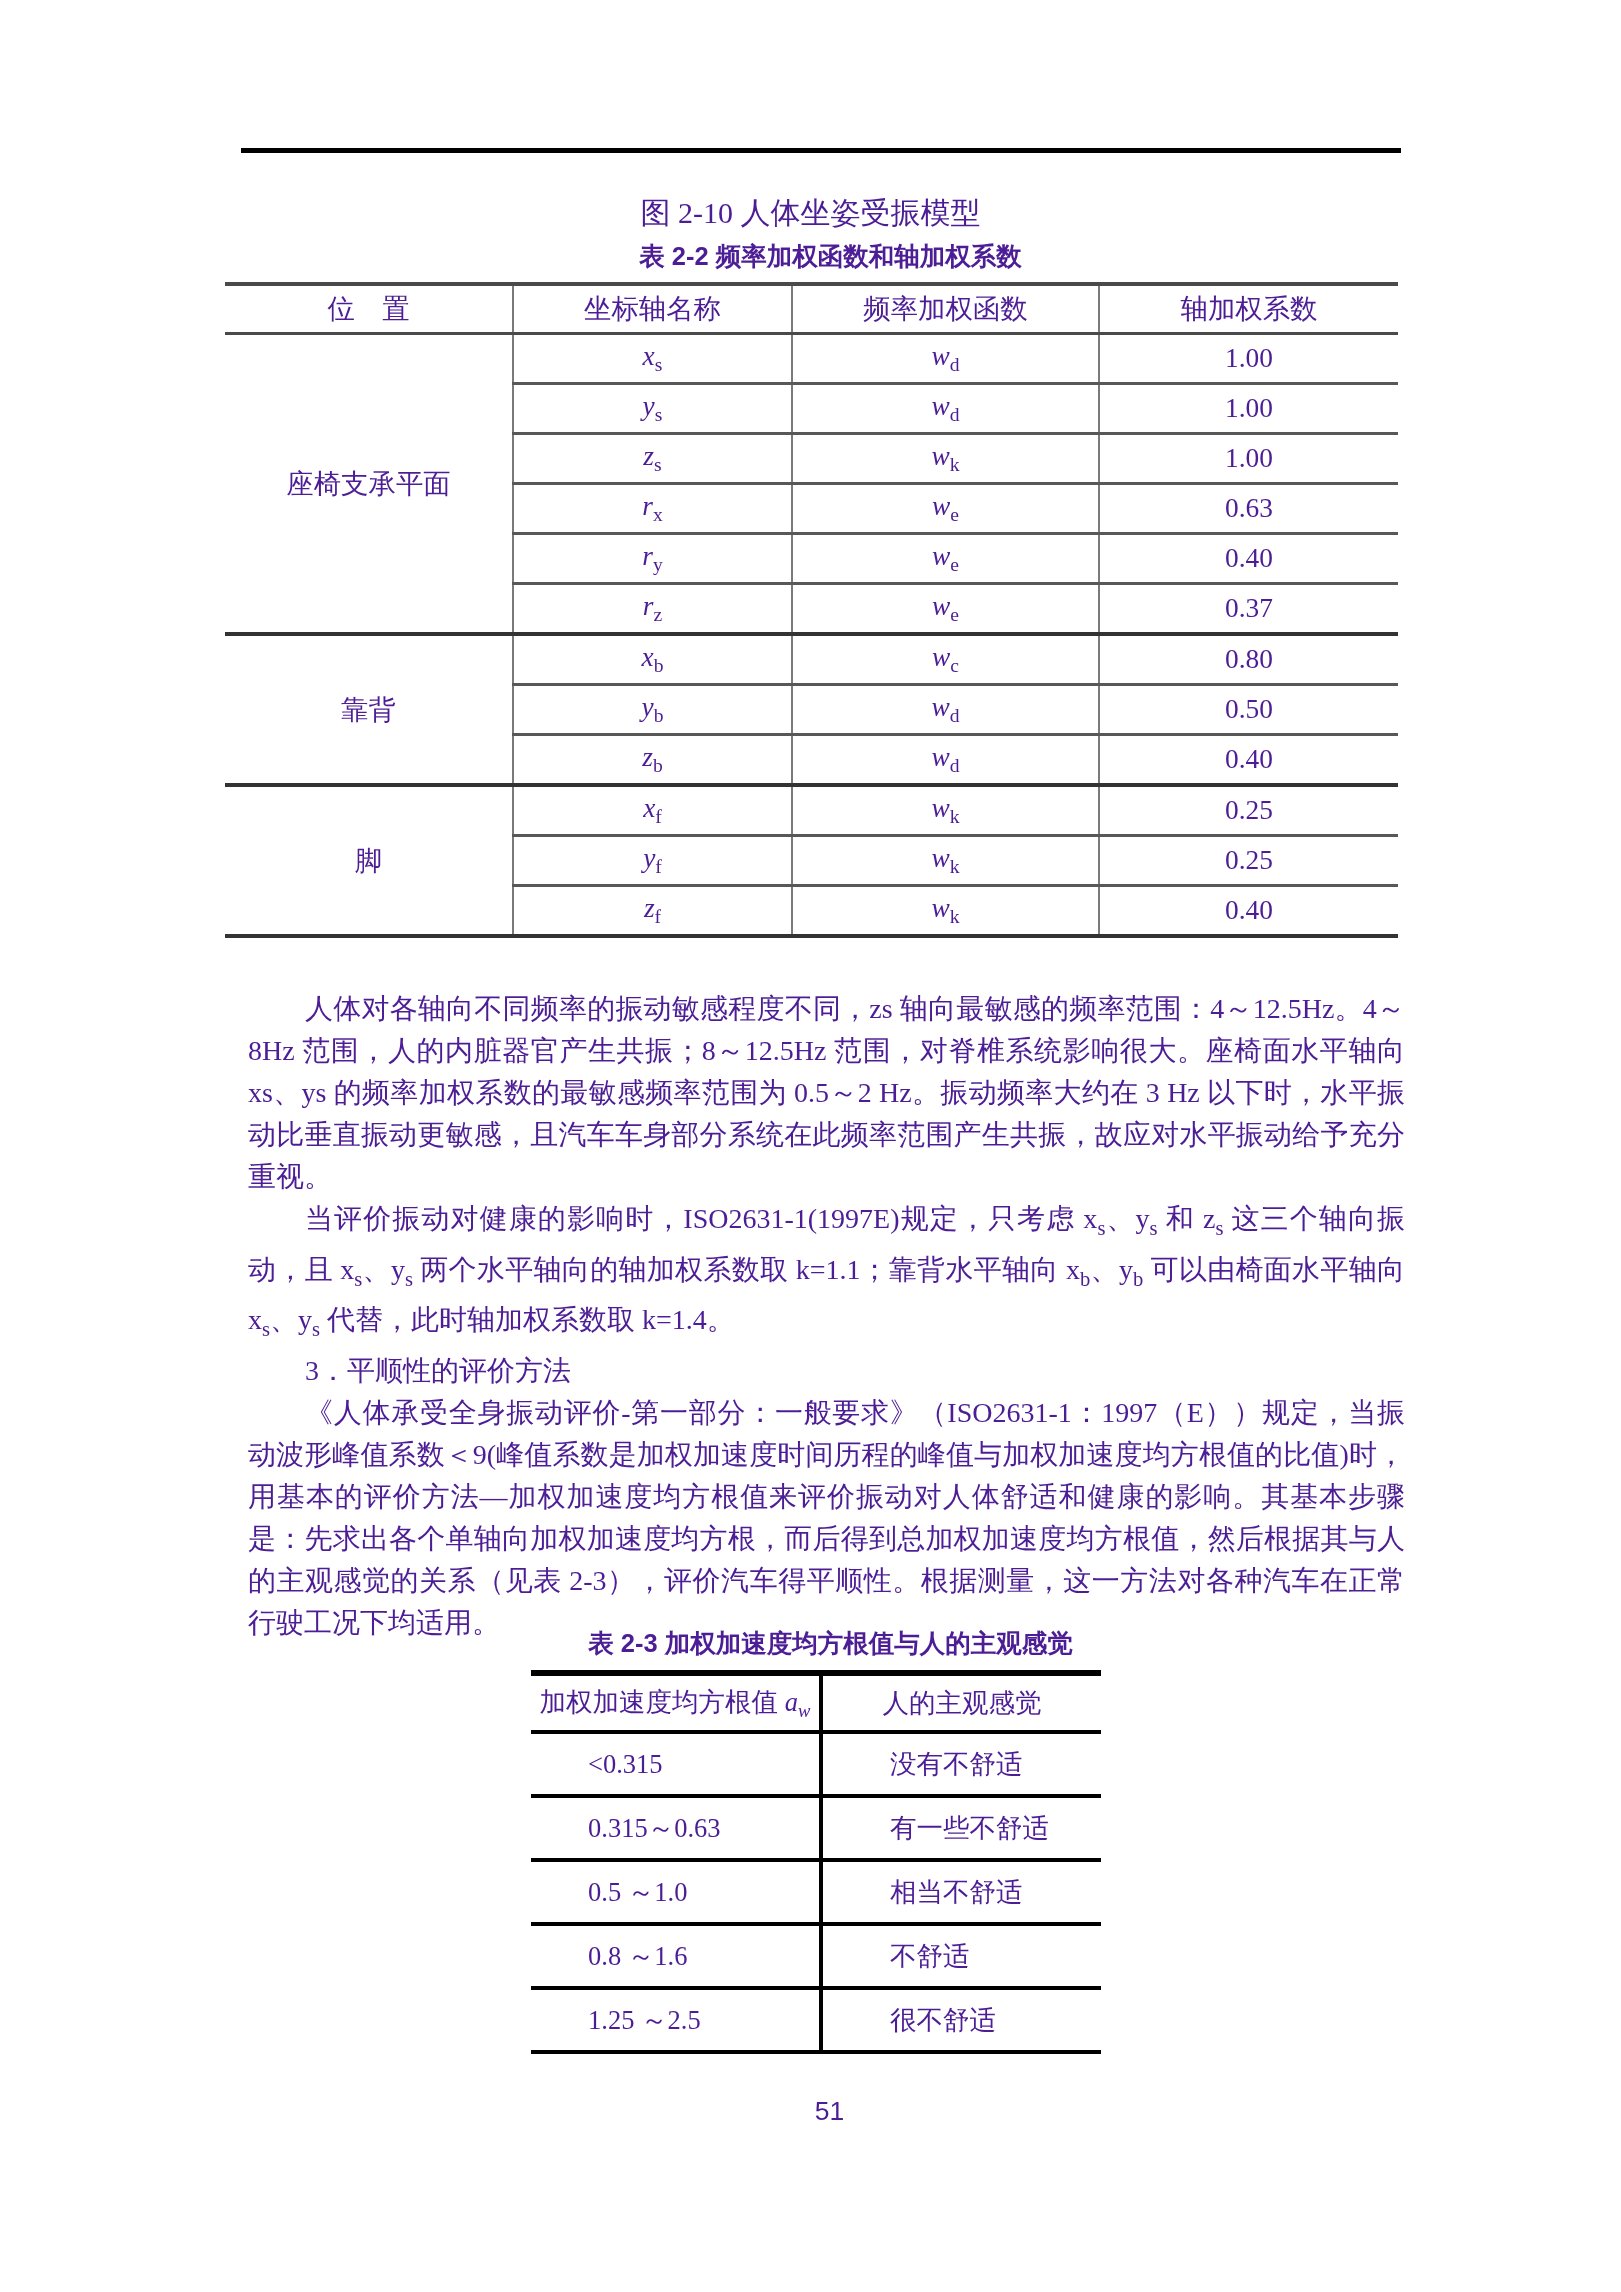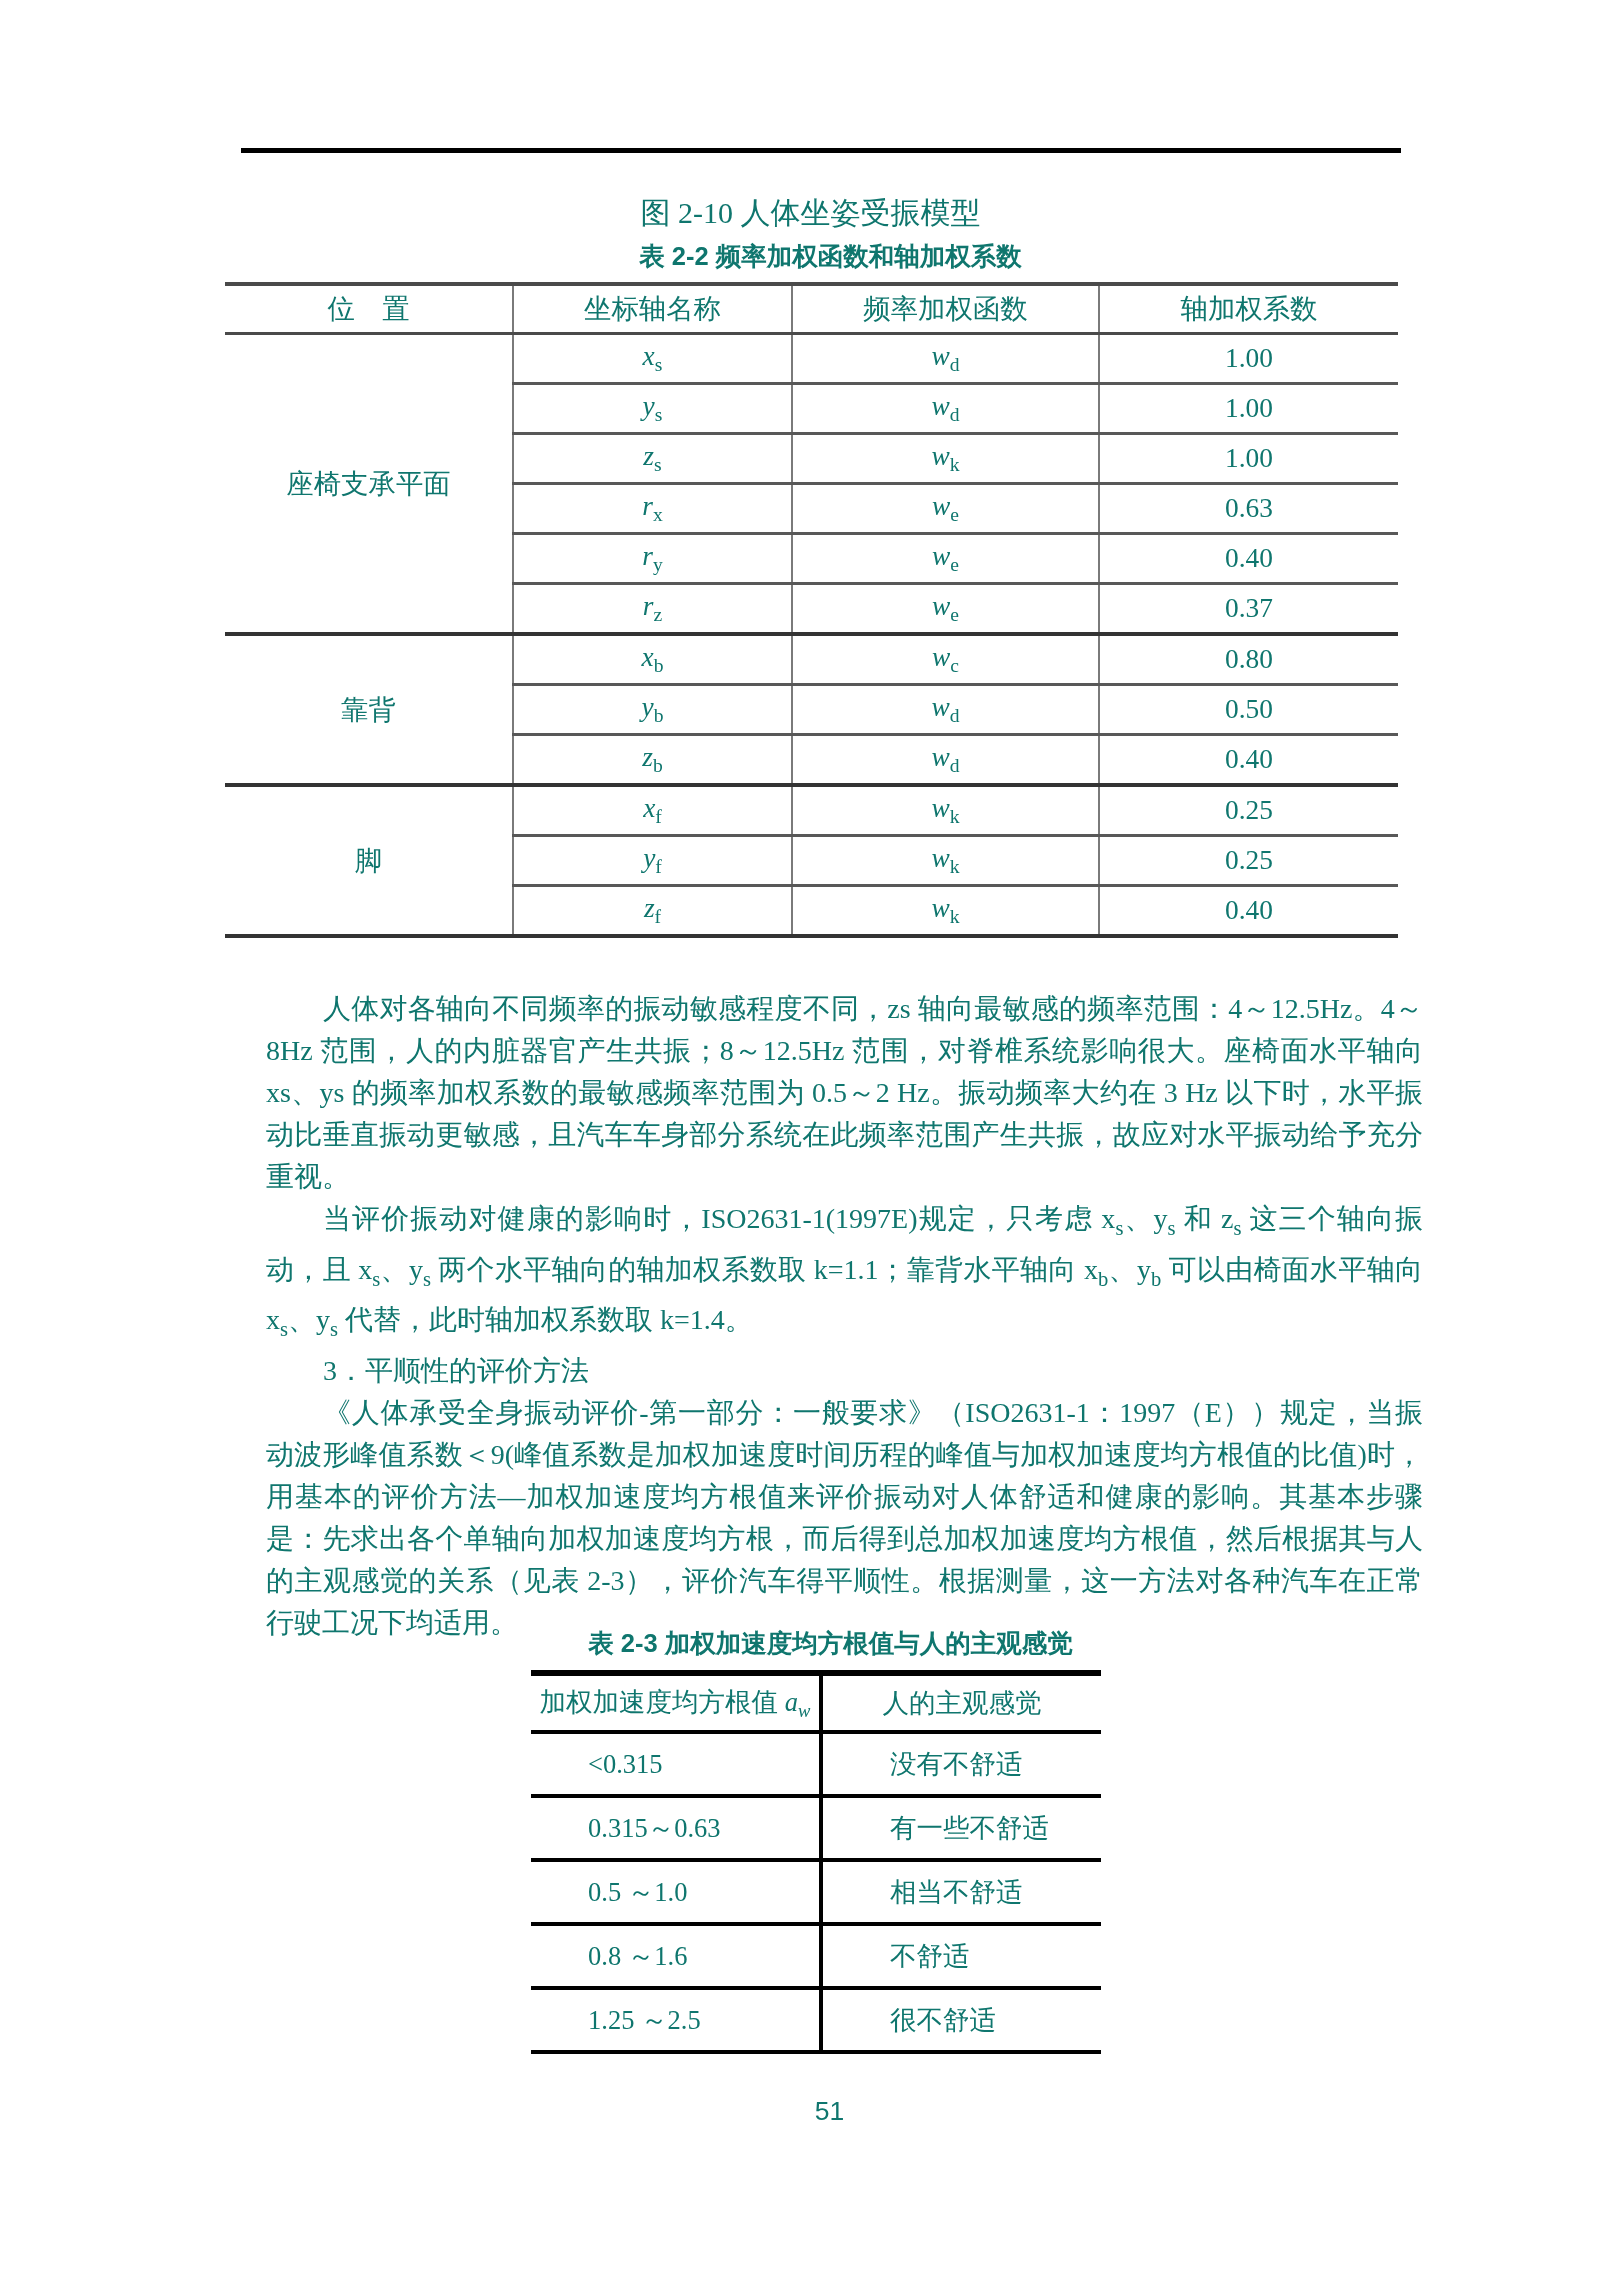--- a/index.html
+++ b/index.html
@@ -1,21 +1,21 @@
 <!DOCTYPE html>
 <html><head>
 <meta charset="utf-8">
 <style>
   html,body { margin:0; padding:0; background:#e8e8e8; }
   .page {
     position:relative;
     width:1621px; height:2293px;
     margin:0 auto;
     background:#ffffff;
-    color:#0f766e;
+    color:#4c1d95;
     font-family:"Liberation Serif","DejaVu Serif",serif;
     overflow:hidden;
   }
   .top-rule {
     position:absolute; left:241px; top:148px;
     width:1160px; height:4.9px; background:#000;
   }
   .figure-caption {
     position:absolute; top:193px; left:0; width:100%;
     text-align:center; font-size:30px; line-height:39px;
@@ -48,21 +48,21 @@
   .table22 .c2 { border-right:2.9px solid #7a7a7a; }
   .table22 .c3 { border-right:2.9px solid #7a7a7a; }
   .table22 tr.glast td, .table22 td.pos { border-bottom:4.9px solid #333; }
   .table22 sub { font-size:19.6px; }
 
   .var { font-style:italic; font-family:"Liberation Serif","DejaVu Serif",serif; }
 
   
   .bodytext {
     position:absolute; left:248px; top:988px; width:1157px;
-    font-size:28px; line-height:42px; text-align:justify;margin-left:18px;
+    font-size:28px; line-height:42px; text-align:justify;
   }
   .bodytext p { margin:0; text-indent:57px; }
   .bodytext sub { font-size:20.6px; }
 
   
   .table23 {
     position:absolute; left:531px; top:1670px; width:570px;
     border-collapse:collapse; table-layout:fixed;
   }
   .table23 td {

